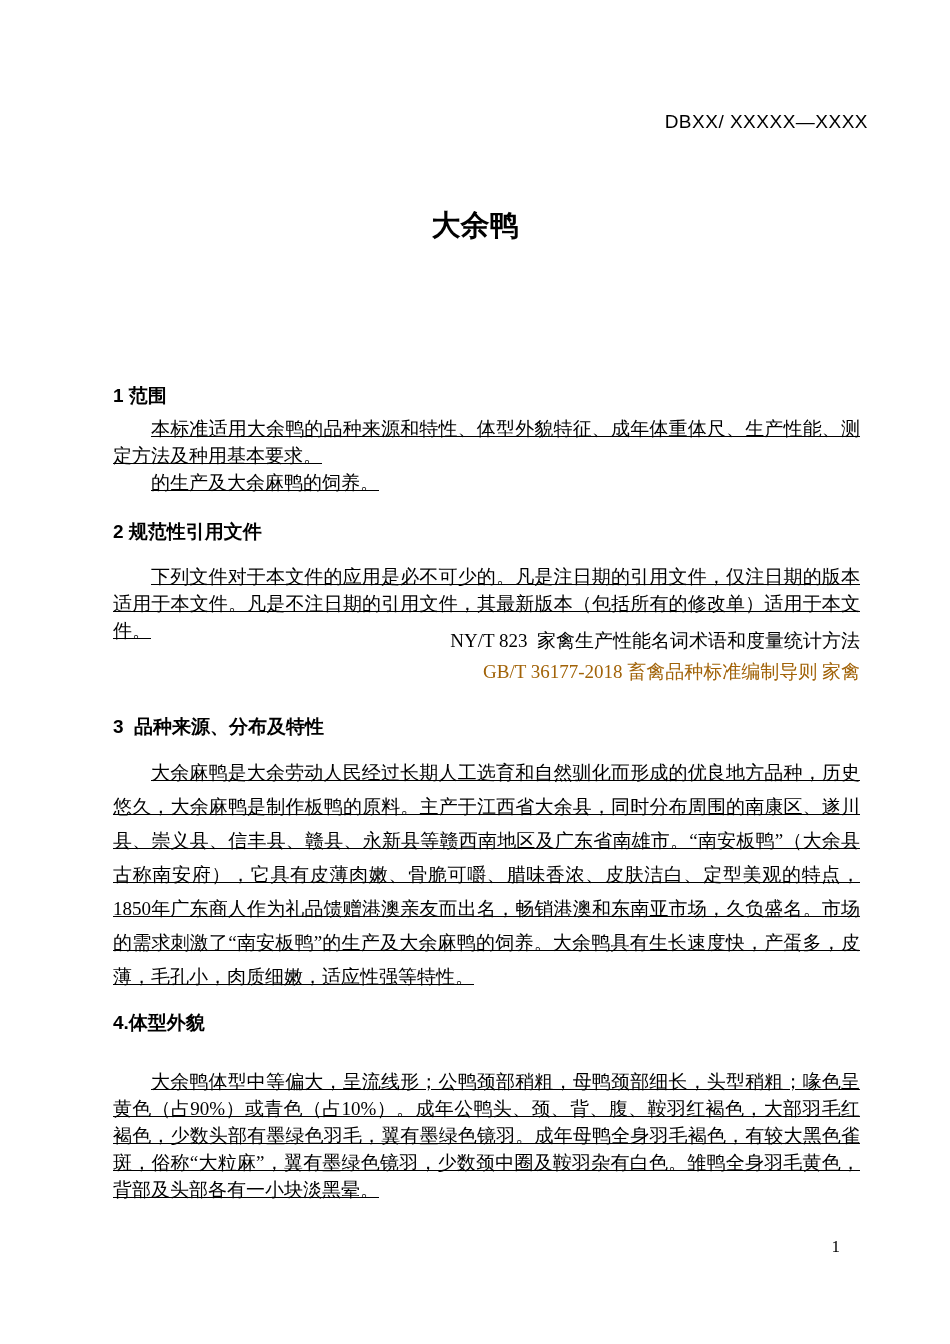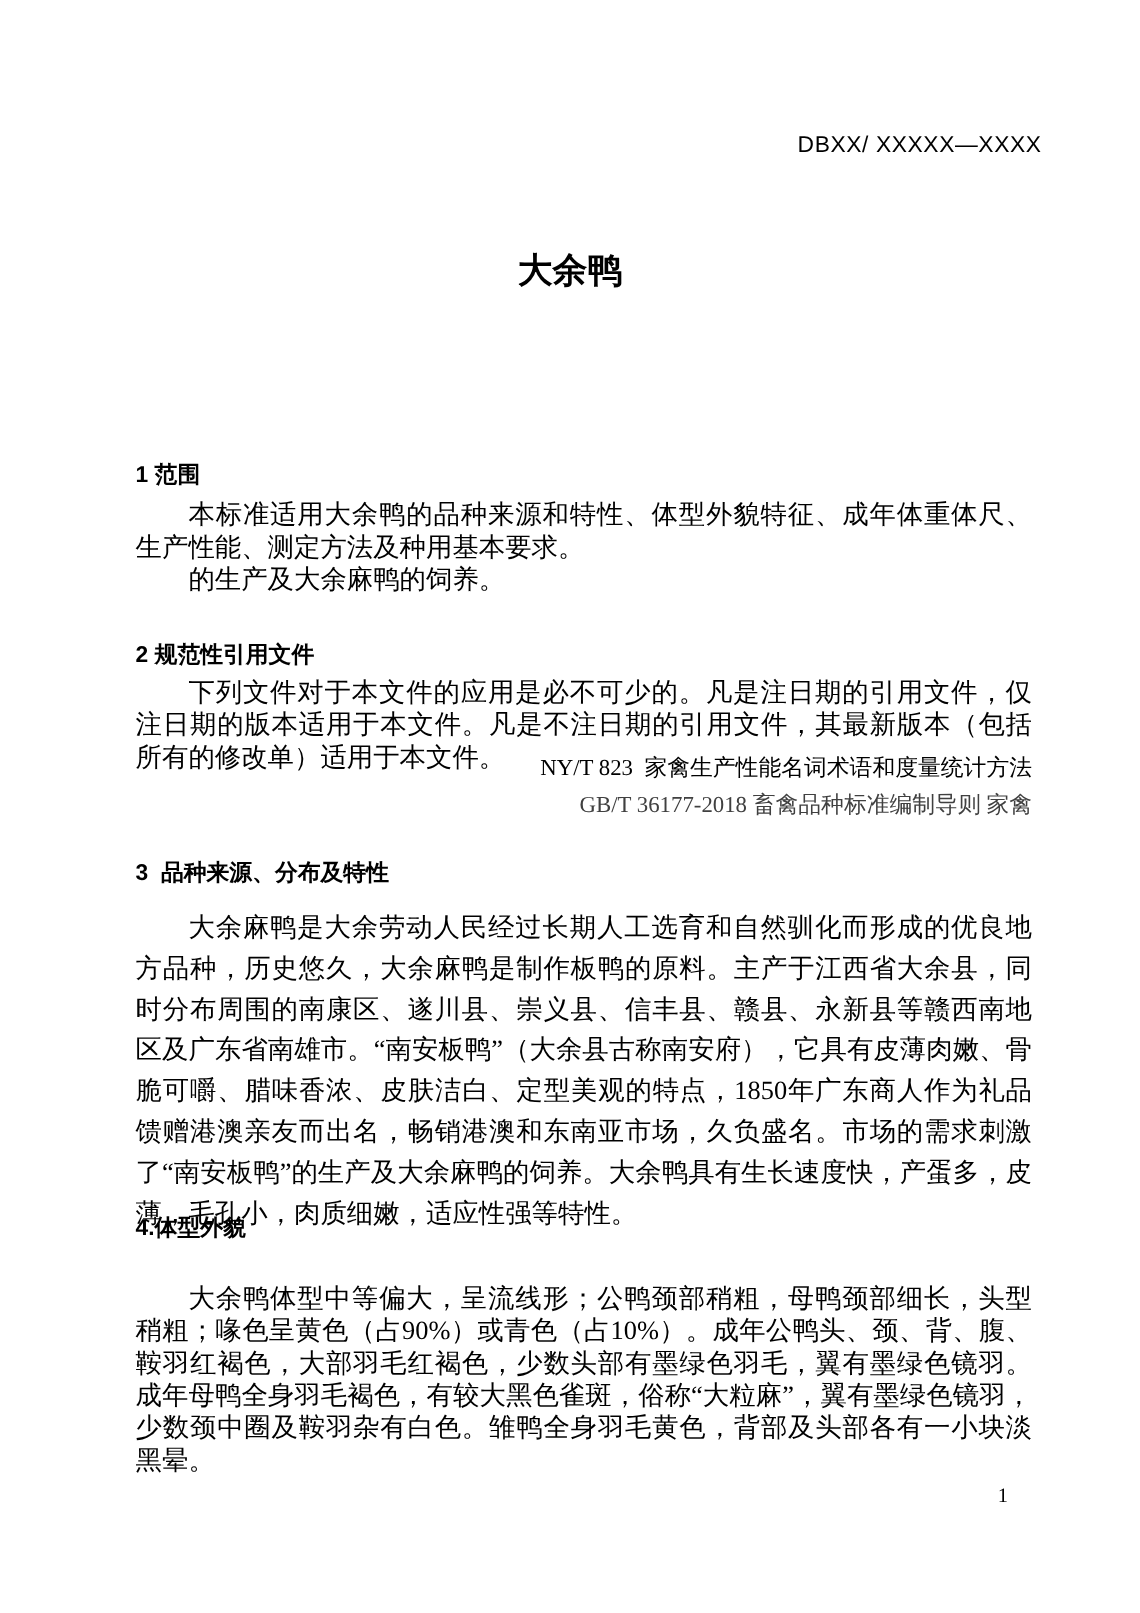--- a/index.html
+++ b/index.html
@@ -32,28 +32,29 @@
   }
   .sec-heading {
     left: 113px; width: 755px;
     font-family: "Liberation Sans", sans-serif;
     font-size: 19px;
     font-weight: bold;
     white-space: pre-wrap;
     color: #000000;
   }
   #heading-1 { top: 383px; }
-  #heading-2 { top: 533px; }
+  #heading-2 { top: 519px; }
   #heading-3 { top: 714px; }
   #heading-4 { top: 1010px; }
   .body-block {
     left: 113px; width: 747px;
-    font-size: 22px;
+    font-size: 19px;
     line-height: 27px;
     text-align: justify;
+    text-decoration: underline;
   }
   .body-block p { margin: 0; text-indent: 2em; }
   #section-1-body { top: 415px; }
   #section-2-body { top: 563px; }
   .ref-line {
     left: 113px; width: 747px;
     font-size: 19px;
     line-height: 27px;
     text-indent: 2em;
     white-space: pre-wrap;
@@ -86,21 +87,21 @@
   </div>
 
   <div class="abs sec-heading" id="heading-2">2 规范性引用文件</div>
 
   <div class="abs body-block" id="section-2-body">
     <p>下列文件对于本文件的应用是必不可少的。凡是注日期的引用文件，仅注日期的版本适用于本文件。凡是不注日期的引用文件，其最新版本（包括所有的修改单）适用于本文件。</p>
   </div>
 
   <div class="abs ref-line" id="reference-1" style="color: rgb(0, 0, 0);">NY/T 823  家禽生产性能名词术语和度量统计方法</div>
 
-  <div class="abs ref-line" id="reference-2" style="color: #404040;">GB/T 36177-2018 畜禽品种标准编制导则 家禽</div>
+  <div class="abs ref-line" id="reference-2" style="color: #a16207;">GB/T 36177-2018 畜禽品种标准编制导则 家禽</div>
 
   <div class="abs sec-heading" id="heading-3">3  品种来源、分布及特性</div>
 
   <div class="abs body-block" id="section-3-body">
     <p>大余麻鸭是大余劳动人民经过长期人工选育和自然驯化而形成的优良地方品种，历史悠久，大余麻鸭是制作板鸭的原料。主产于江西省大余县，同时分布周围的南康区、遂川县、崇义县、信丰县、赣县、永新县等赣西南地区及广东省南雄市。“南安板鸭”（大余县古称南安府），它具有皮薄肉嫩、骨脆可嚼、腊味香浓、皮肤洁白、定型美观的特点，1850年广东商人作为礼品馈赠港澳亲友而出名，畅销港澳和东南亚市场，久负盛名。市场的需求刺激了“南安板鸭”的生产及大余麻鸭的饲养。大余鸭具有生长速度快，产蛋多，皮薄，毛孔小，肉质细嫩，适应性强等特性。</p>
   </div>
 
   <div class="abs sec-heading" id="heading-4">4.体型外貌</div>
 
   <div class="abs body-block" id="section-4-body">

